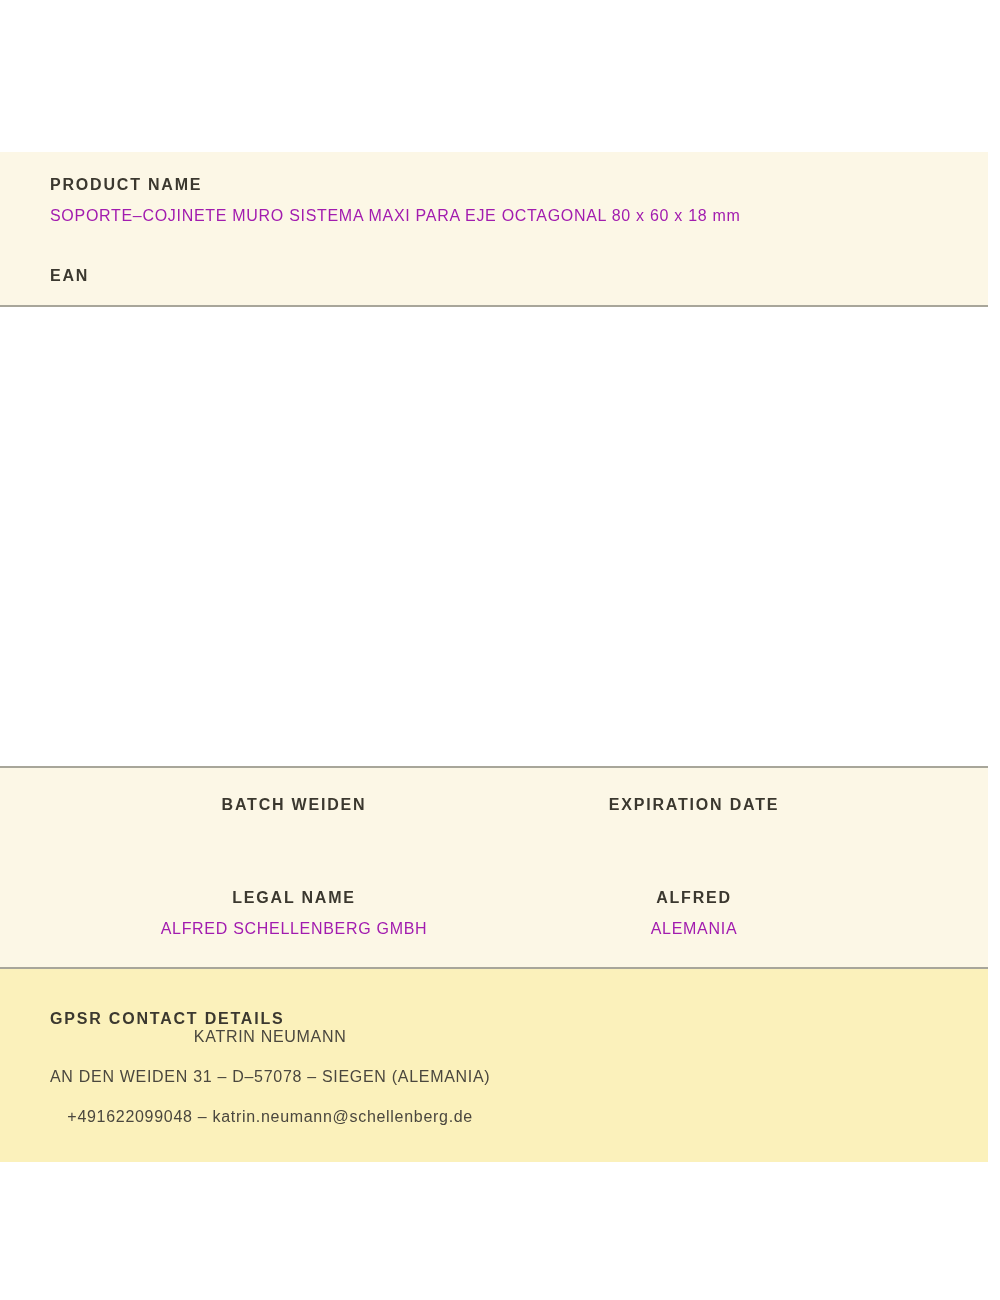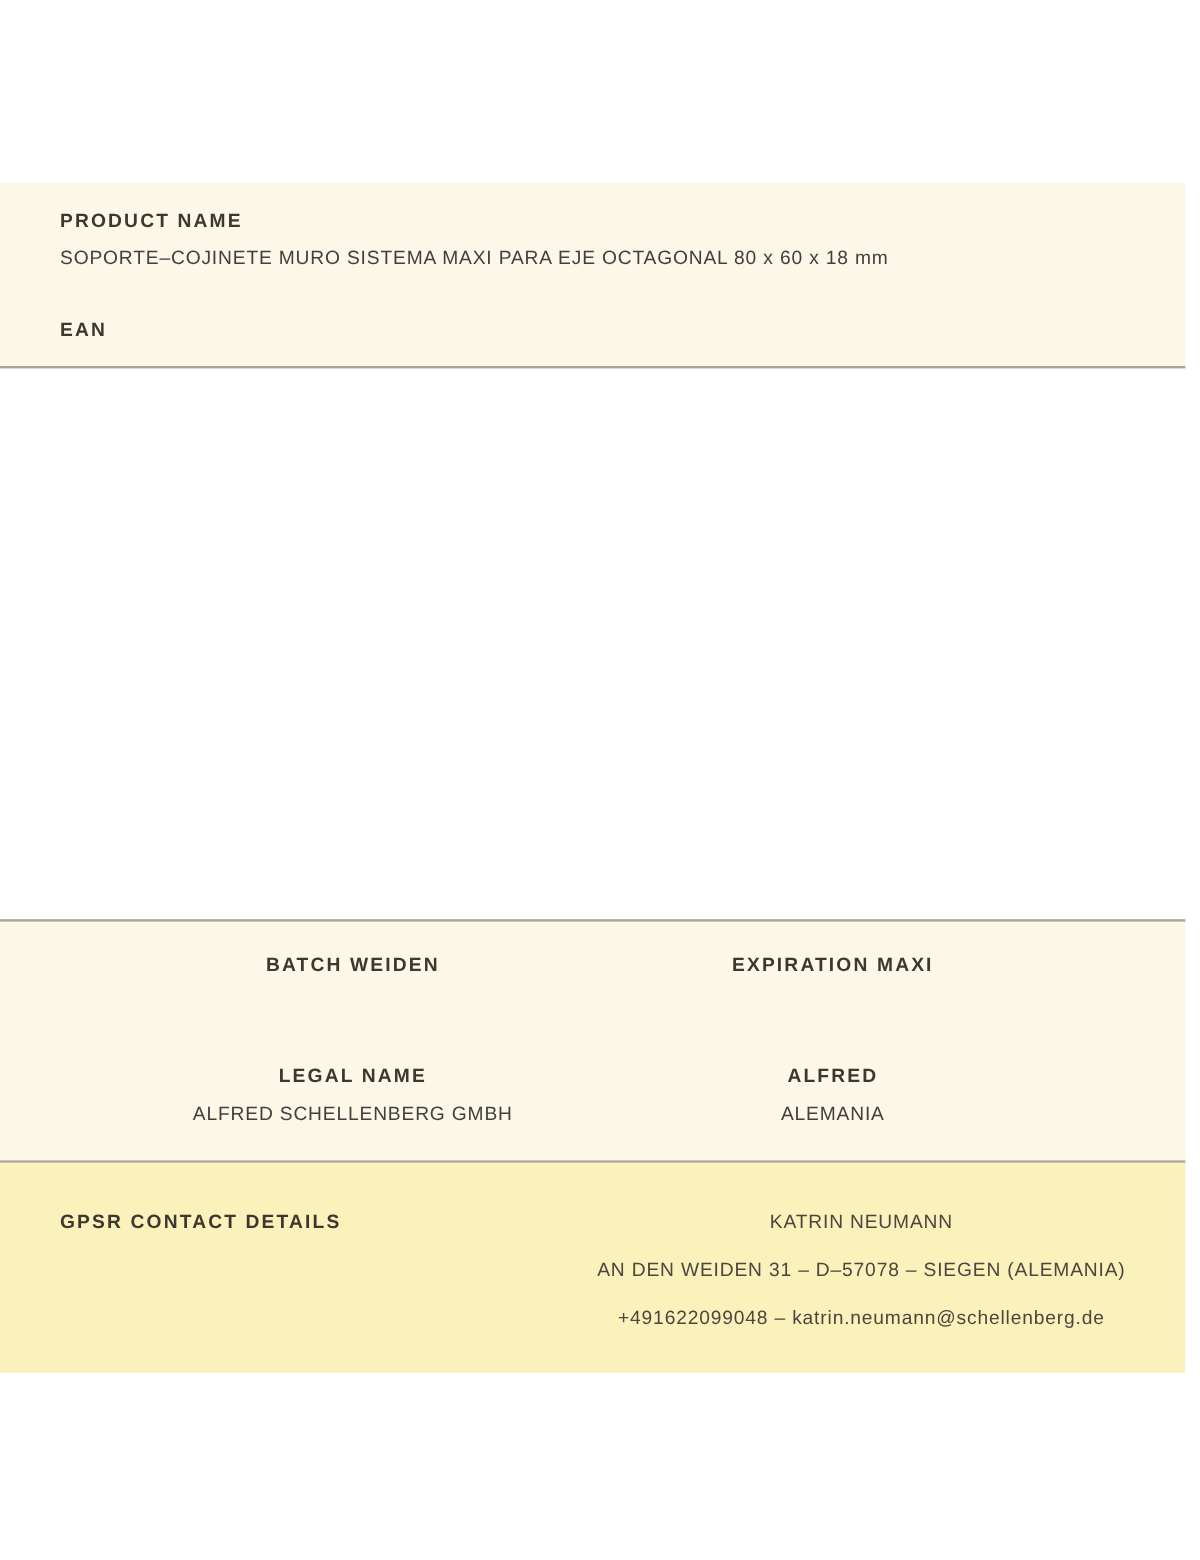--- a/index.html
+++ b/index.html
@@ -27,36 +27,37 @@
     border-top: 2px solid #A8A69A;
     border-bottom: 2px solid #A8A69A;
     padding: 28px 0 29px 0;
   }
   .band-gpsr {
     background: #FBF1BB;
     padding: 41px 50px 36px 50px;
     display: flex;
     justify-content: space-between;
     align-items: flex-start;
+    flex-direction: column;
   }
 
   .field + .field { margin-top: 42px; }
 
   .label {
     font-size: 16px;
     line-height: 18px;
     font-weight: bold;
     letter-spacing: 1.8px;
     color: #3B382F;
   }
   .value {
     font-size: 16px;
     line-height: 18px;
     letter-spacing: 0.7px;
-    color: #404040;
+    color: #a21caf;
     min-height: 18px;
     margin-top: 13px;
   }
 
   .batch-grid {
     width: 800px;
     margin: 0 auto;
     display: grid;
     grid-template-columns: 1fr 1fr;
     row-gap: 44px;
@@ -95,21 +96,21 @@
 
   <div class="spacer-mid"></div>
 
   <div class="band band-batch">
     <div class="batch-grid">
       <div class="cell">
         <div class="label">BATCH WEIDEN</div>
         <div class="value"></div>
       </div>
       <div class="cell">
-        <div class="label">EXPIRATION MAXI</div>
+        <div class="label">EXPIRATION DATE</div>
         <div class="value"></div>
       </div>
       <div class="cell">
         <div class="label">LEGAL NAME</div>
         <div class="value">ALFRED SCHELLENBERG GMBH</div>
       </div>
       <div class="cell">
         <div class="label">ALFRED</div>
         <div class="value">ALEMANIA</div>
       </div>

